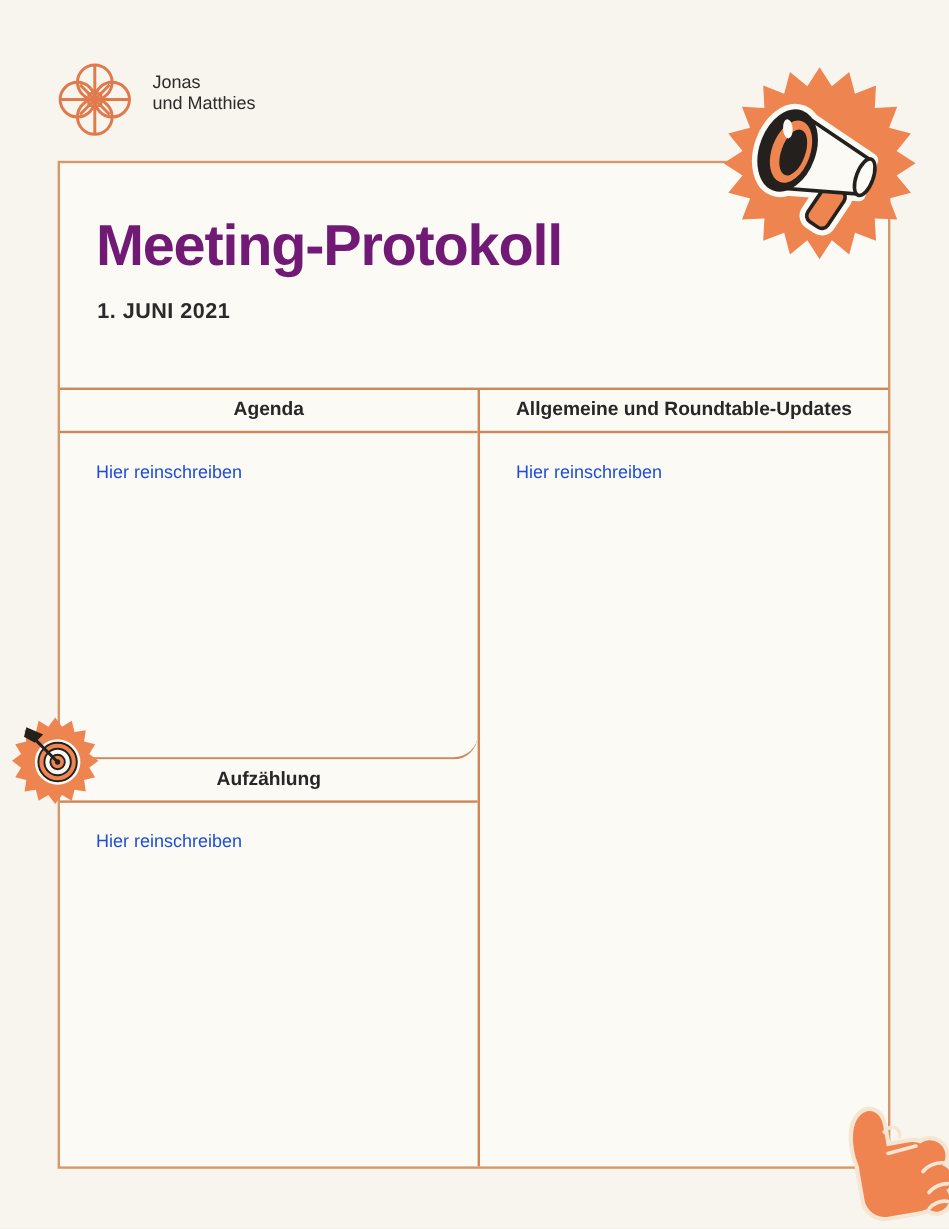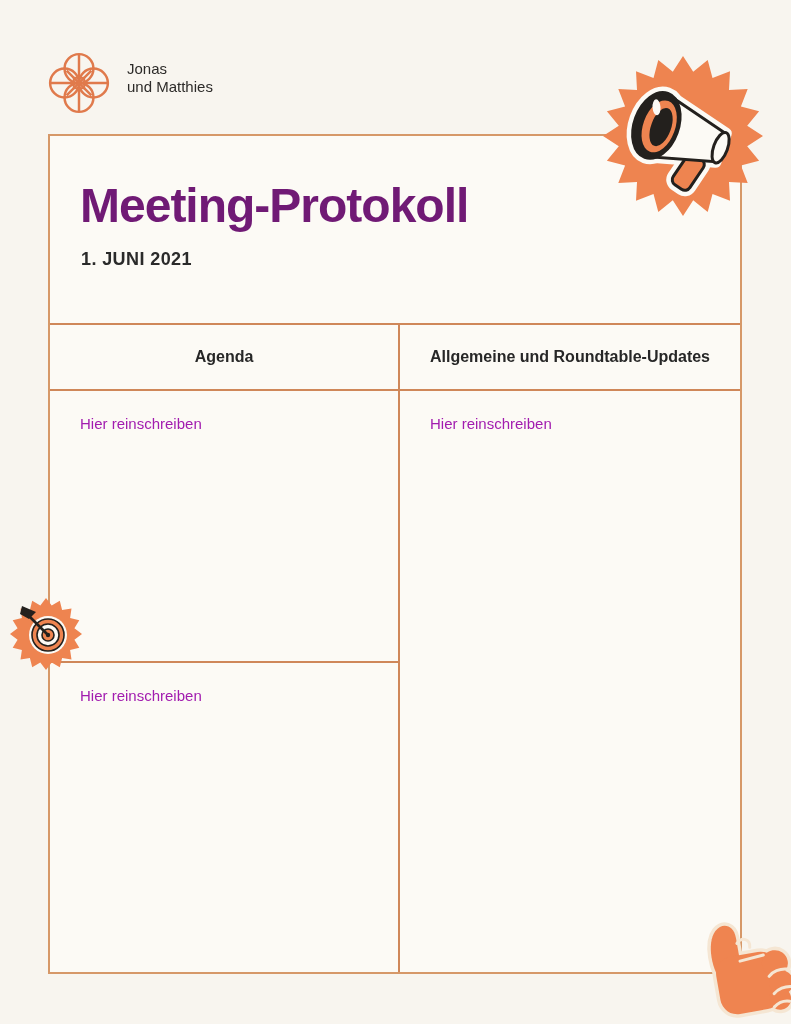--- a/index.html
+++ b/index.html
@@ -33,25 +33,25 @@
   }
 
   
   .grid {
     position:absolute; left:0; right:0; bottom:0; top:187px;
     border-top:2px solid #cf8759; display:flex;
   }
   .col-left { width:350px; border-right:2px solid #cf8759; display:flex; flex-direction:column; }
   .col-right { flex:1; display:flex; flex-direction:column; }
   .cell-header {
-    height:66px; border-bottom:2px solid #cf8759;
+    height:36px; border-bottom:2px solid #cf8759;
     display:flex; align-items:center; justify-content:center;
     font-size:16px; font-weight:bold; color:#272727;
   }
-  .cell-body { padding:24px 22px 10px 30px; font-size:15px; color:#a21caf; cursor:text; }
+  .cell-body { padding:24px 22px 10px 30px; font-size:15px; color:#1d4ed8; cursor:text;border-radius:20px; }
   .cell-body.h-fixed { height:272px; border-bottom:2px solid #cf8759; }
   .cell-body.h-flex { flex:1; }
 
   
   .badge-megaphone { position:absolute; left:602px; top:55px; width:162px; height:162px; }
   .badge-target    { position:absolute; left:9px;  top:597px; width:74px; height:74px; }
   .thumbs-up       { position:absolute; left:686px; top:897px; width:110px; height:128px; }
 </style>
 </head>
 <body>
@@ -81,20 +81,21 @@
   <main class="doc-box">
     <h1 class="doc-title">Meeting-Protokoll</h1>
     <div class="doc-date">1. JUNI 2021</div>
 
     <div class="grid">
       <div class="col-left">
         <div class="cell-header">Agenda</div>
         <div class="cell-body h-fixed">
           <span>Hier reinschreiben</span>
         </div>
+        <div class="cell-header">Aufzählung</div>
         <div class="cell-body h-flex">
           <span>Hier reinschreiben</span>
         </div>
       </div>
       <div class="col-right">
         <div class="cell-header">Allgemeine und Roundtable-Updates</div>
         <div class="cell-body h-flex">
           <span>Hier reinschreiben</span>
         </div>
       </div>

